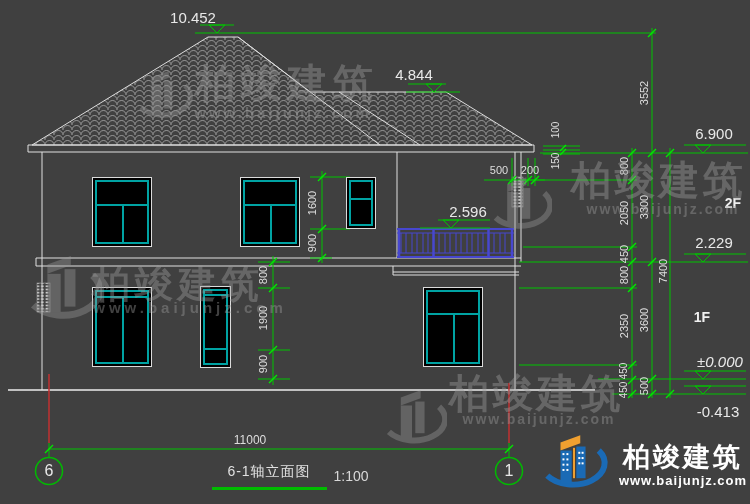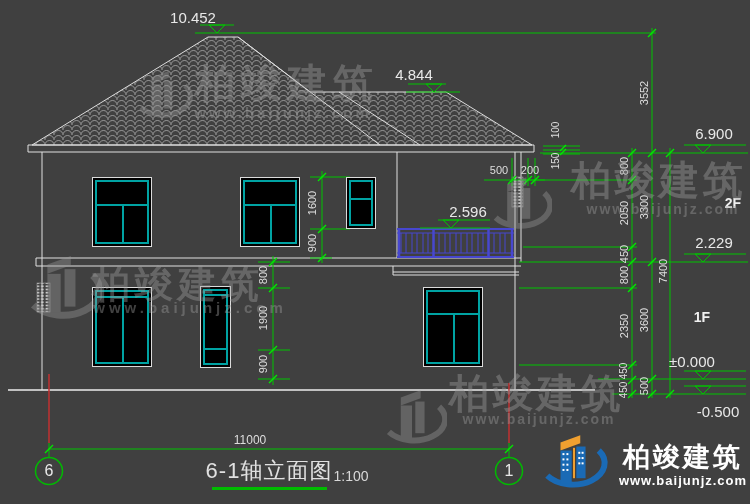--- a/index.html
+++ b/index.html
@@ -7,21 +7,21 @@
        font-family:"Liberation Sans",sans-serif;}
   #cad{position:absolute;left:0;top:0;}
   .lbl{position:absolute;color:#e2e2e2;white-space:nowrap;transform:translate(-50%,-50%);
        font-family:"Liberation Sans",sans-serif;line-height:1;}
   .rot{transform:translate(-50%,-50%) rotate(-90deg);}
   .dim{font-size:11px;color:#dedede;}
   .dim-s{font-size:10px;color:#dedede;}
   .elev{font-size:15px;color:#e8e8e8;}
   .floor{font-size:14px;font-weight:bold;color:#f0f0f0;}
   .axisnum{font-size:16px;color:#e8e8e8;}
-  .title{font-size:22px;color:#e0e0e0;letter-spacing:1px;}
+  .title{font-size:14px;color:#e0e0e0;letter-spacing:1px;}
   .scale{font-size:14px;color:#d8d8d8;}
   .underline{position:absolute;background:#00bb00;height:3px;}
   .wm{color:#9c9c9c;opacity:.42;font-weight:bold;}
   .wm-url{color:#9c9c9c;opacity:.42;font-weight:bold;}
   .wmlogo{position:absolute;color:#9c9c9c;opacity:.38;}
   .ftitle{font-size:27px;font-weight:bold;color:#ffffff;letter-spacing:3px;}
   .furl{font-size:13px;font-weight:bold;color:#ffffff;letter-spacing:1px;}
   .win{position:absolute;border:1px solid #dcdcdc;background:#000;box-sizing:border-box;}
   .win .inner{position:absolute;left:2px;right:2px;top:2px;bottom:2px;border:2px solid #00a3a3;}
   .hbar{position:absolute;left:3px;right:3px;height:2px;background:#00a3a3;}
@@ -195,22 +195,22 @@
     <div class="inner"></div>
     <div class="hbar" style="top:25px;"></div>
     <div class="vbar" style="left:29px;top:27px;bottom:4px;"></div>
   </div>
 
   <div class="lbl elev" style="left:193px;top:17px;">10.452</div>
   <div class="lbl elev" style="left:414px;top:74px;">4.844</div>
   <div class="lbl elev" style="left:468px;top:211px;">2.596</div>
   <div class="lbl elev" style="left:714px;top:133px;">6.900</div>
   <div class="lbl elev" style="left:714px;top:242px;">2.229</div>
-  <div class="lbl elev" style="left:692px;top:361px;">±0.000</div>
-  <div class="lbl elev" style="left:718px;top:411px;">-0.500</div>
+  <div class="lbl elev" style="left:720px;top:361px;font-style:italic;">±0.000</div>
+  <div class="lbl elev" style="left:718px;top:411px;">-0.413</div>
 
   <div class="lbl floor" style="left:697px;top:203px;margin-left:36px;">2F</div>
   <div class="lbl floor" style="left:702px;top:317px;">1F</div>
 
   <div class="lbl dim rot" style="left:624px;top:166px;">800</div>
   <div class="lbl dim rot" style="left:624px;top:213px;">2050</div>
   <div class="lbl dim rot" style="left:624px;top:254px;">450</div>
   <div class="lbl dim rot" style="left:624px;top:275px;">800</div>
   <div class="lbl dim rot" style="left:624px;top:326px;">2350</div>
   <div class="lbl dim-s rot" style="left:624px;top:371px;">450</div>

